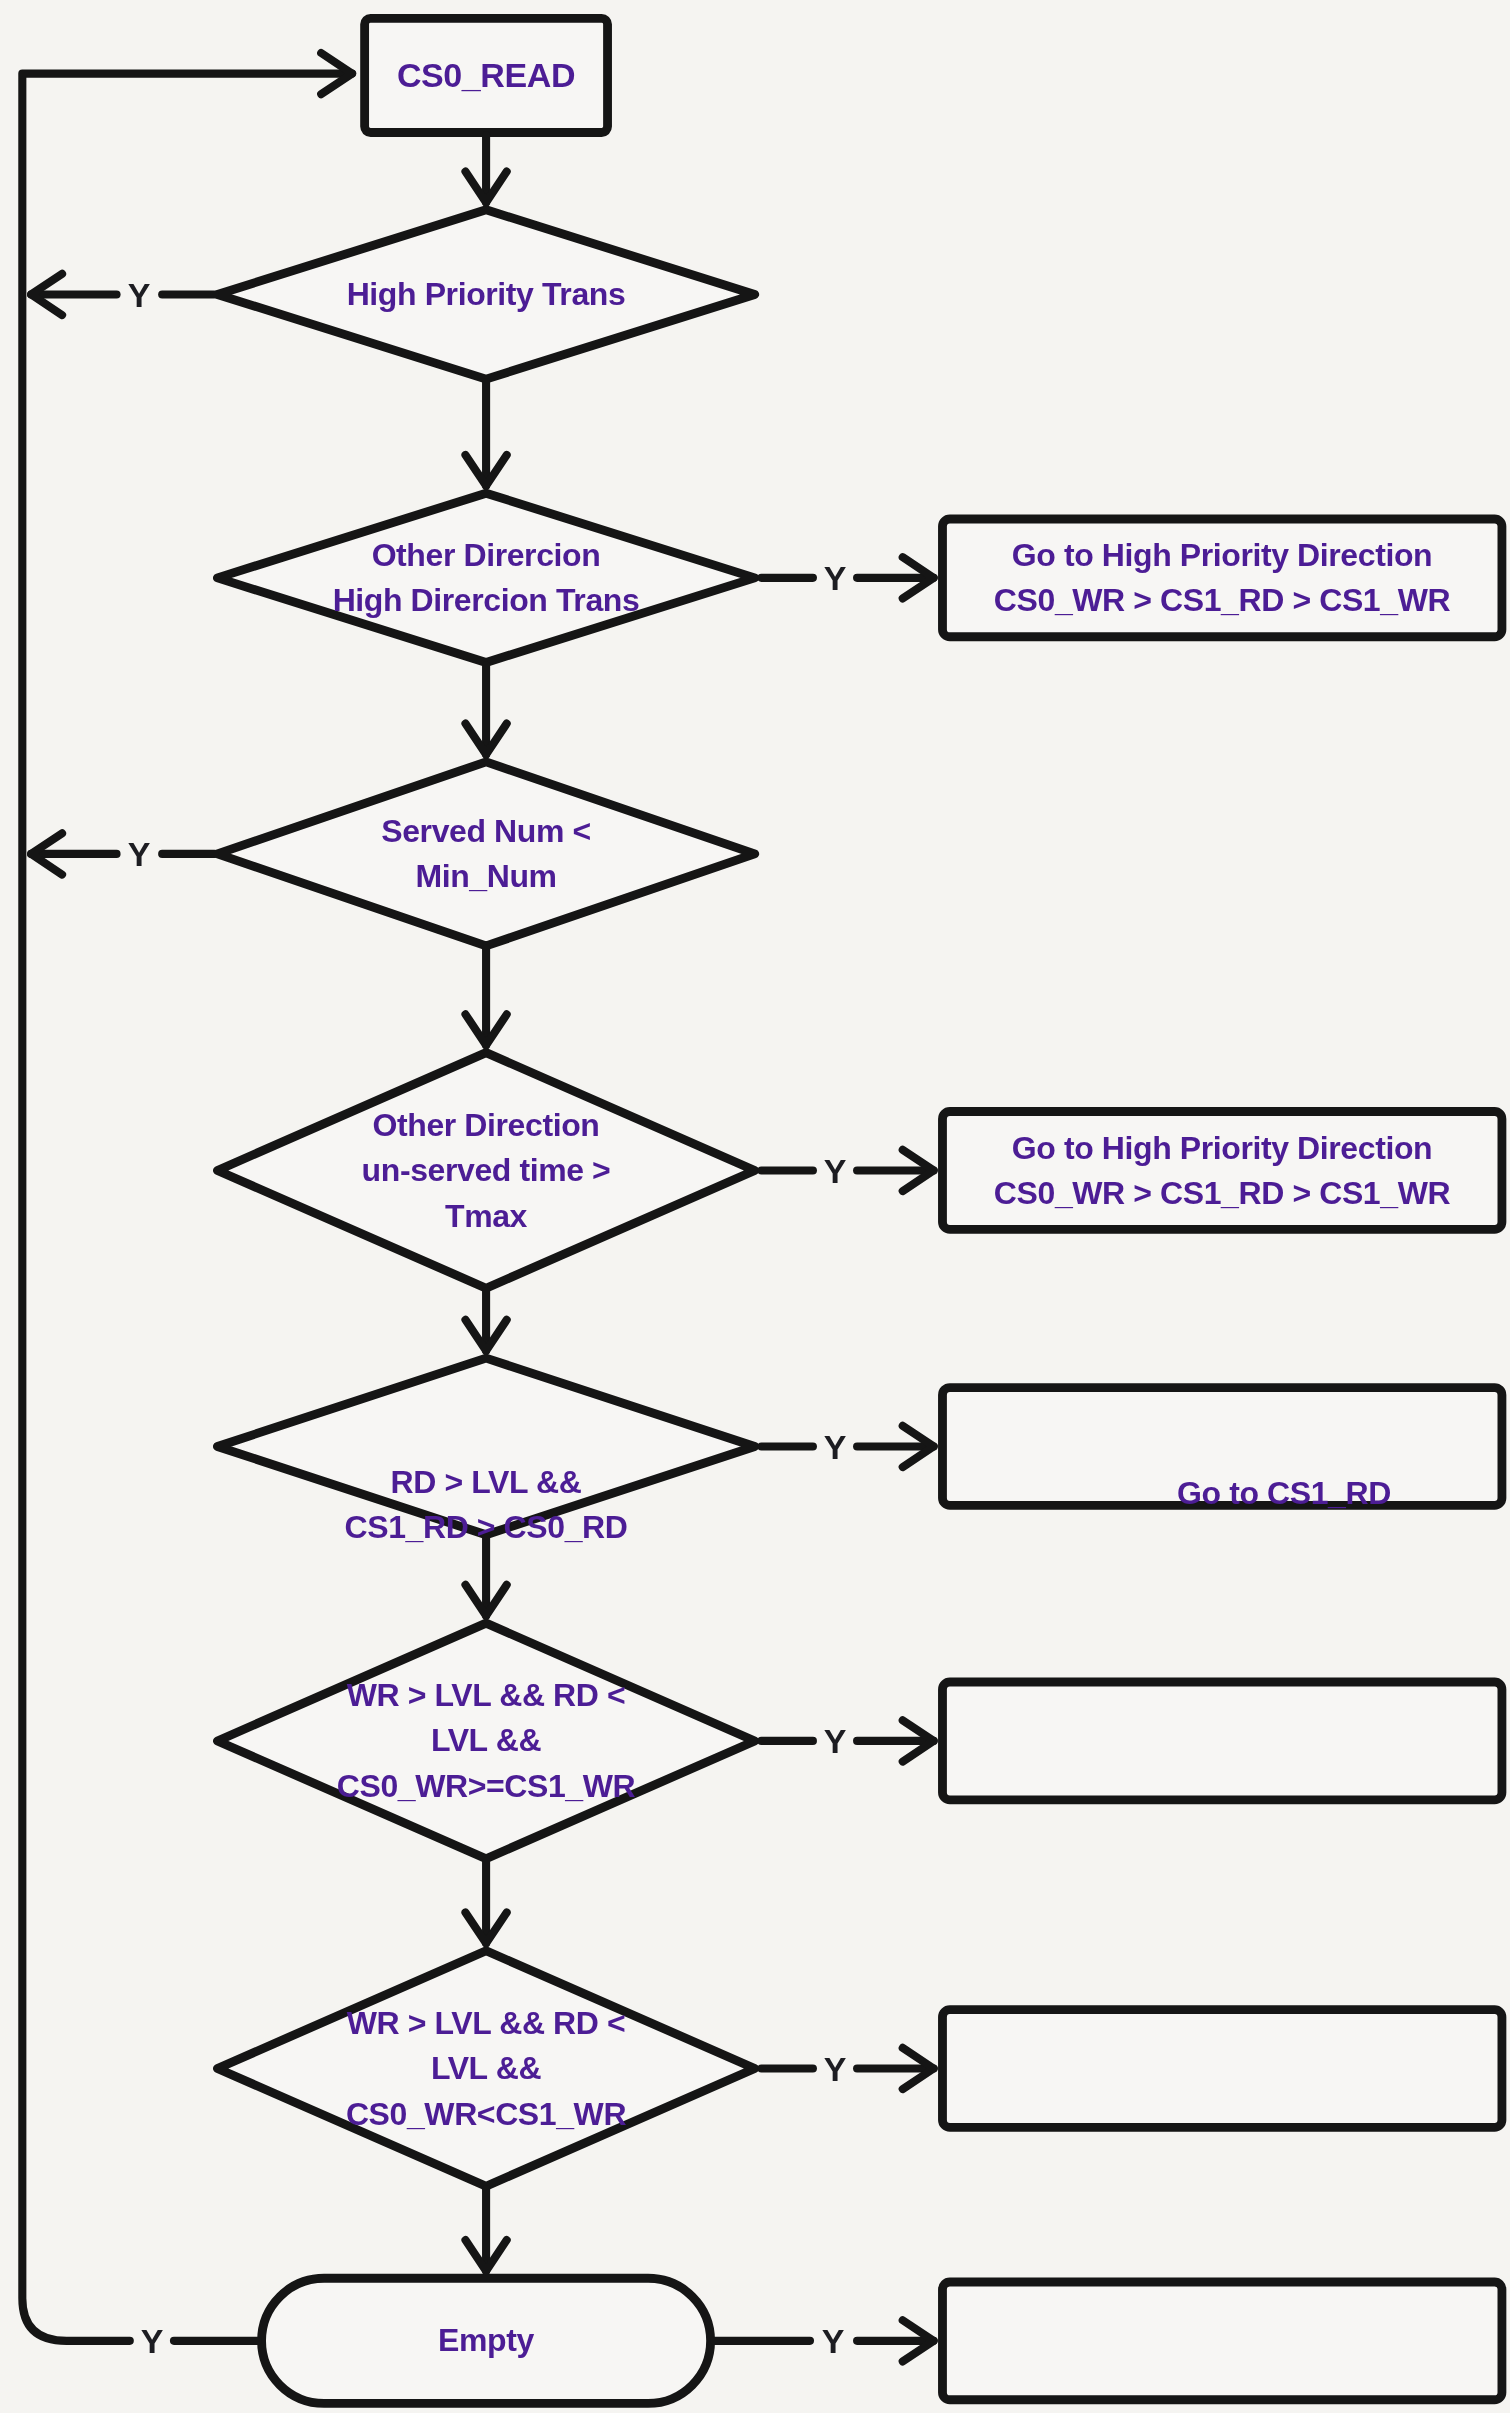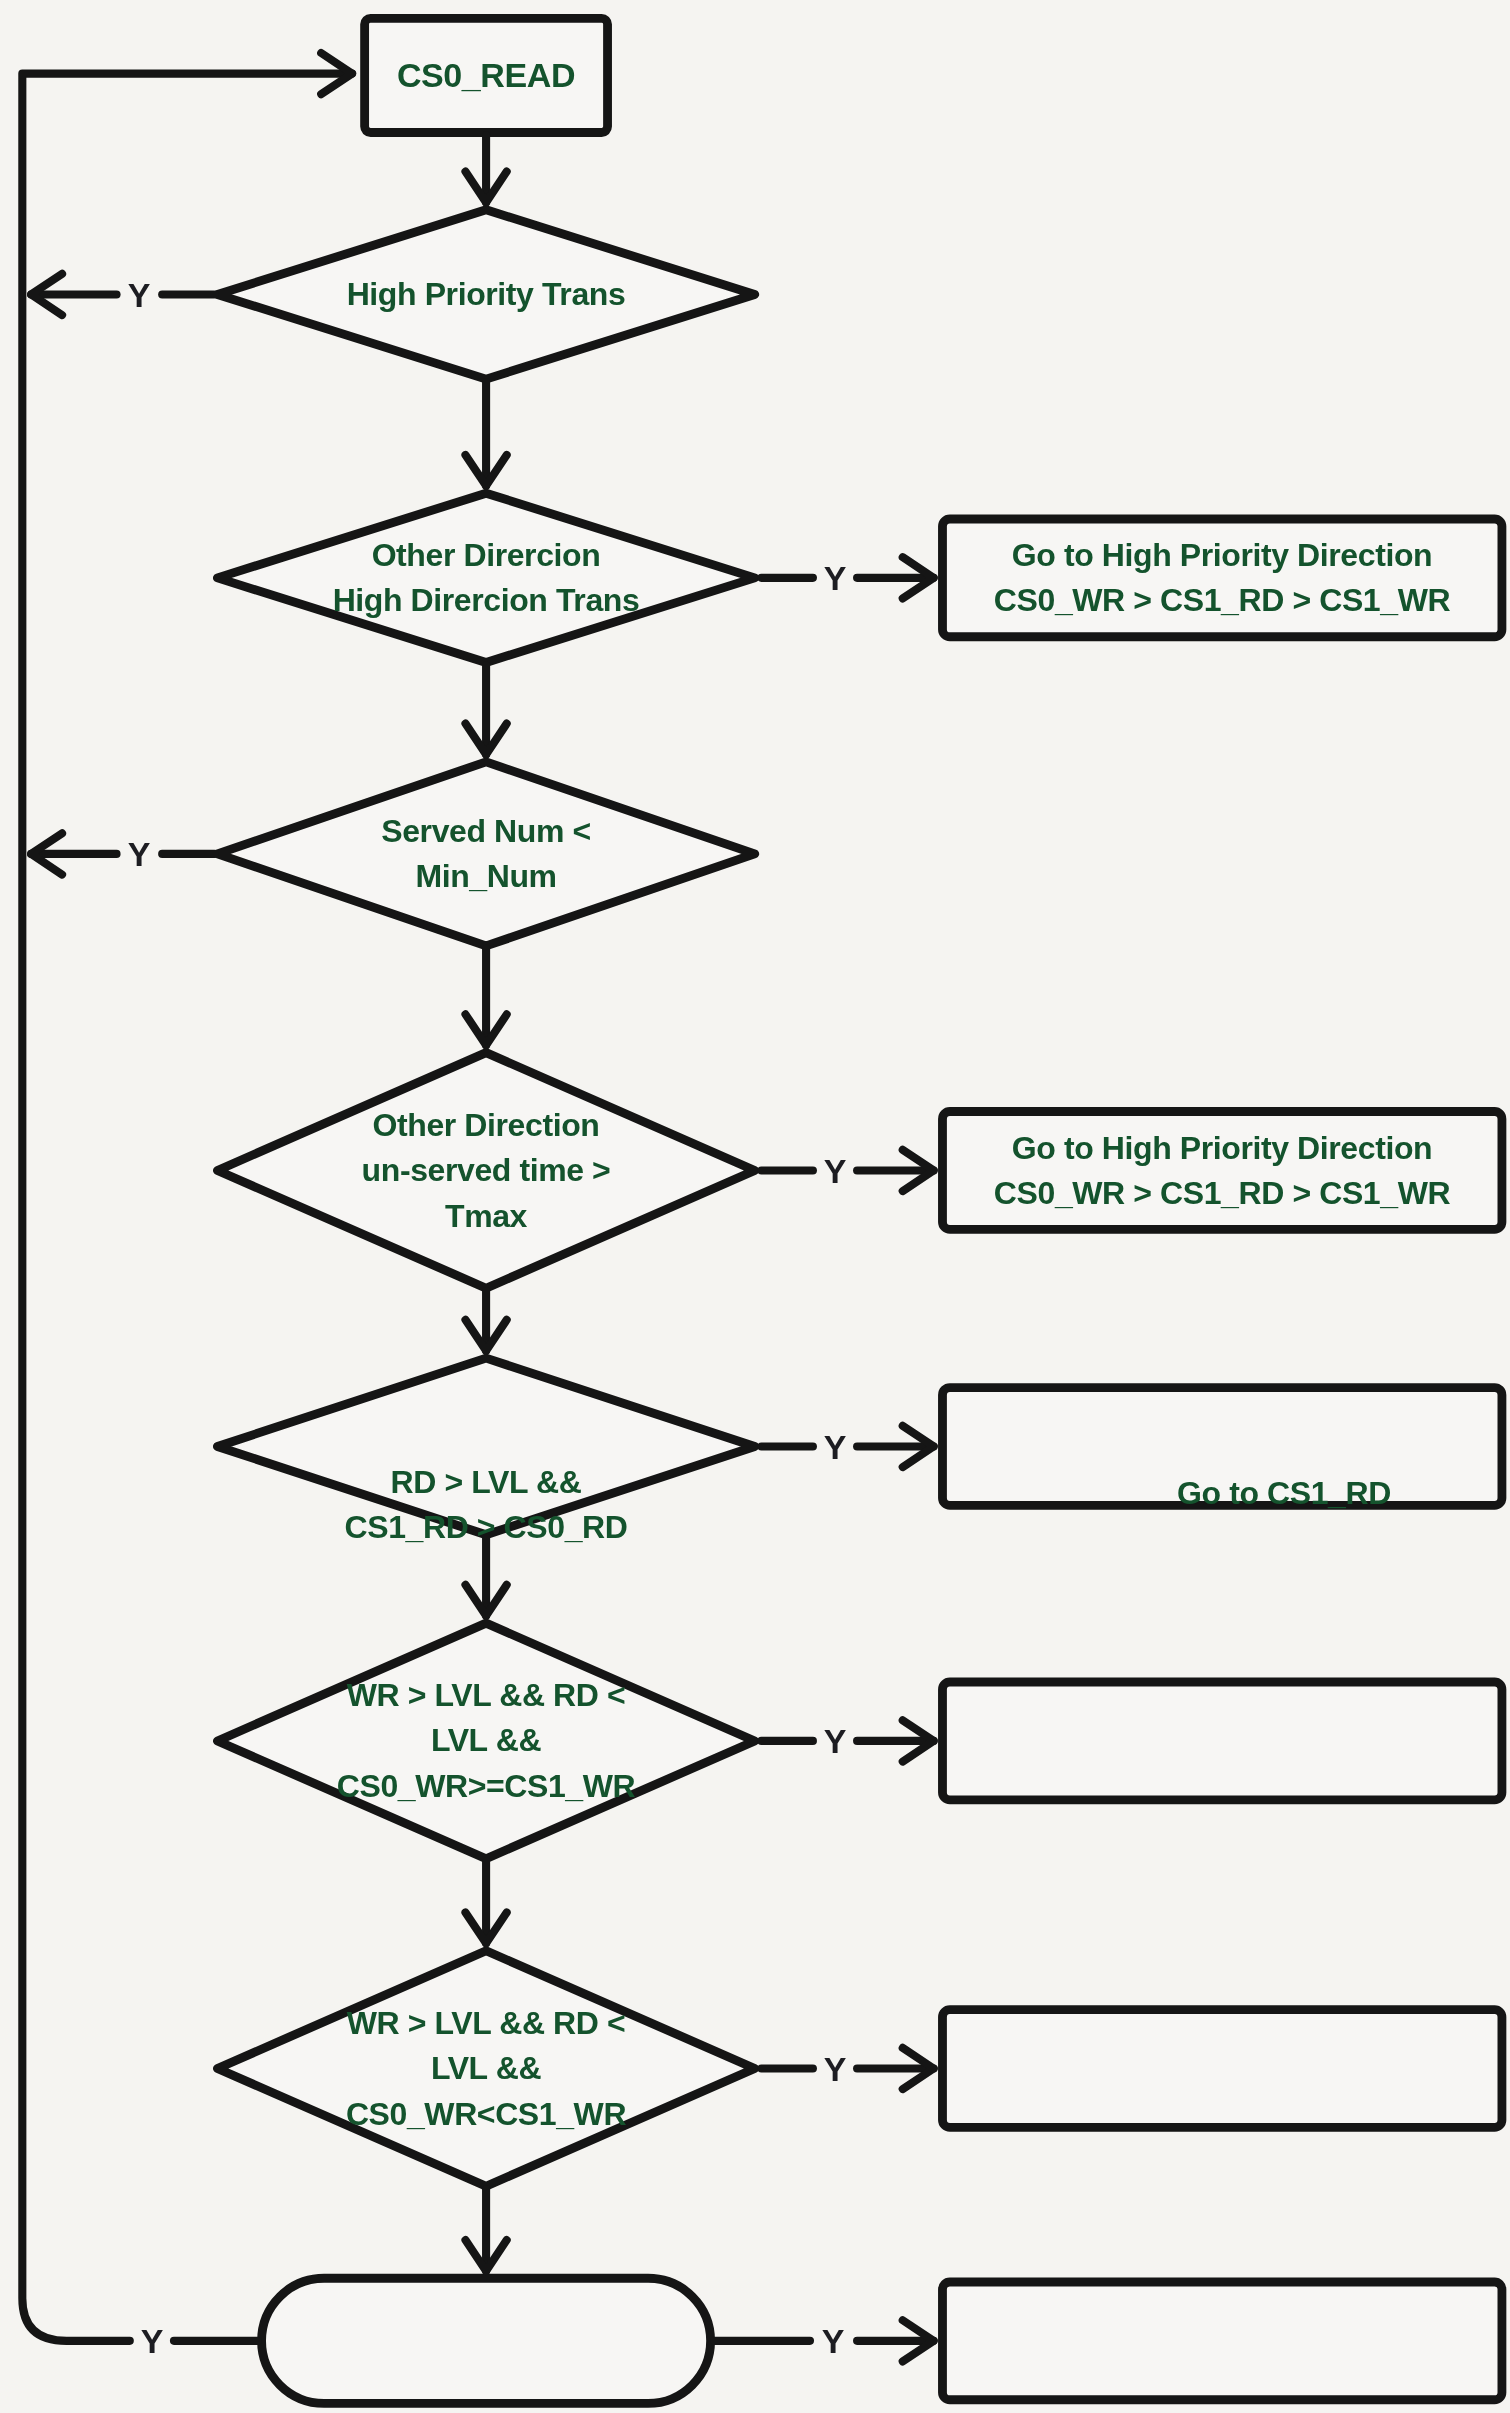--- a/index.html
+++ b/index.html
@@ -11,21 +11,21 @@
     font-family: "Liberation Sans", sans-serif;
     overflow: hidden;
   }
   .stage svg { position: absolute; left: 0; top: 0; }
   .lbl {
     position: absolute;
     transform: translate(-50%, -50%);
     text-align: center;
     white-space: pre-line;
     font-weight: 700;
-    color: #14532d;
+    color: #4c1d95;
     font-size: 32px;
     line-height: 1.42;
     letter-spacing: -0.4px;
   }
   .ylbl {
     position: absolute;
     transform: translate(-50%, -50%);
     font-weight: 700;
     color: #1d1d22;
     font-size: 34px;
@@ -106,20 +106,21 @@
   <div class="lbl" style="left:486px; top:854px; width:442px;">Served Num &lt;
 Min_Num</div>
   <div class="lbl" style="left:486px; top:1505px; width:442px;">RD &gt; LVL &amp;&amp;
 CS1_RD &gt; CS0_RD</div>
   <div class="lbl" style="left:486px; top:1741px; width:442px;">WR &gt; LVL &amp;&amp; RD &lt;
 LVL &amp;&amp;
 CS0_WR&gt;=CS1_WR</div>
   <div class="lbl" style="left:486px; top:2069px; width:442px;">WR &gt; LVL &amp;&amp; RD &lt;
 LVL &amp;&amp;
 CS0_WR&lt;CS1_WR</div>
+  <div class="lbl" style="left:486px; top:2341px; width:368px;">Empty</div>
   <div class="lbl" style="left:1222px; top:578px; width:545px;">Go to High Priority Direction
 CS0_WR &gt; CS1_RD &gt; CS1_WR</div>
   <div class="lbl" style="left:1222px; top:1171px; width:545px;">Go to High Priority Direction
 CS0_WR &gt; CS1_RD &gt; CS1_WR</div>
   <div class="lbl" style="left:1284px; top:1447px; width:545px;margin-top:47px;">Go to CS1_RD</div>
 
   <div class="ylbl" style="left:139px;  top:295px;">Y</div>
   <div class="ylbl" style="left:139px;  top:854px;">Y</div>
   <div class="ylbl" style="left:152px;  top:2341px;">Y</div>
   <div class="ylbl" style="left:835px; top:578px;">Y</div>

